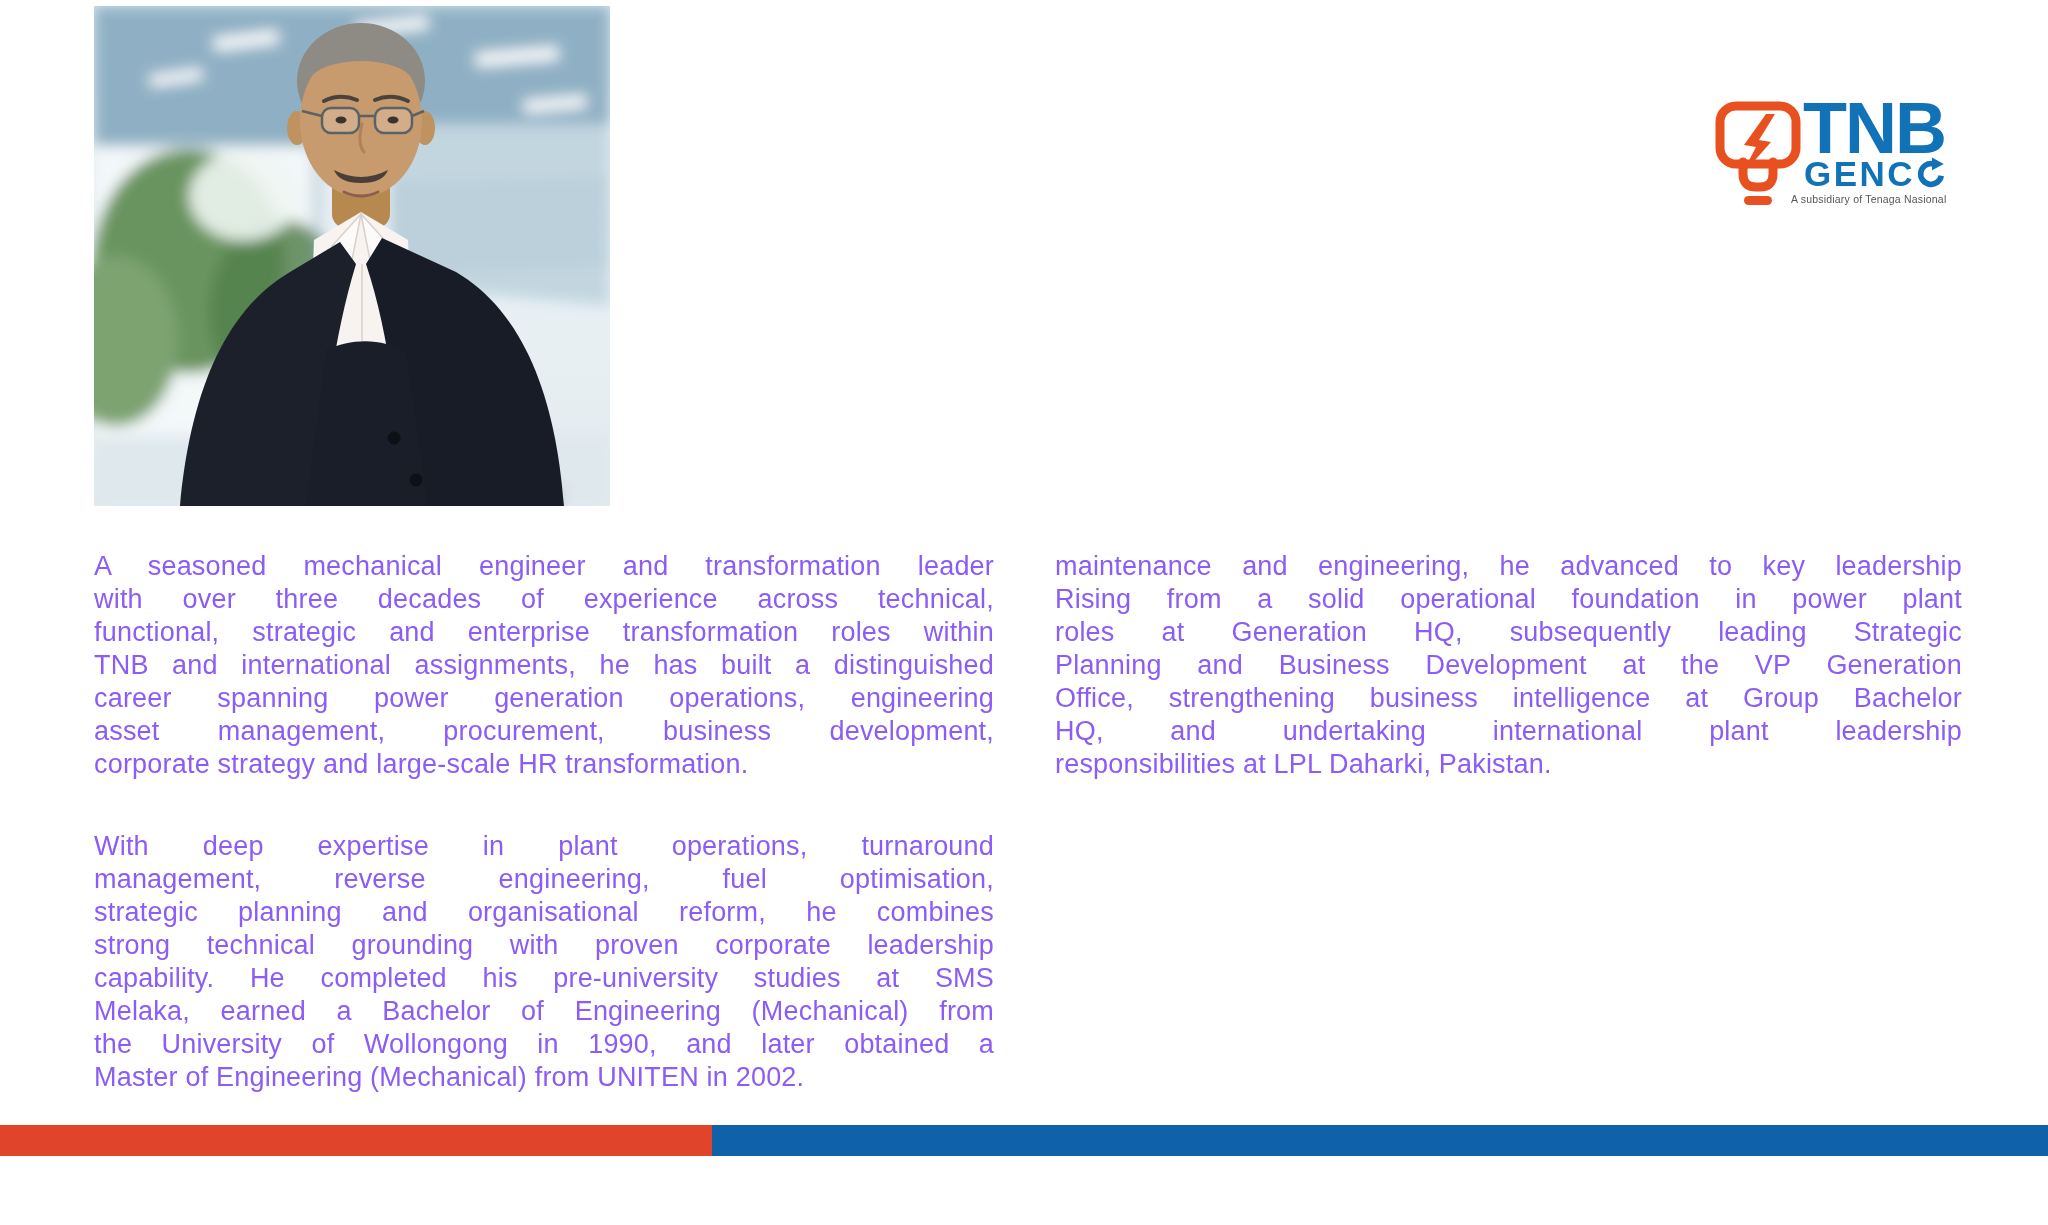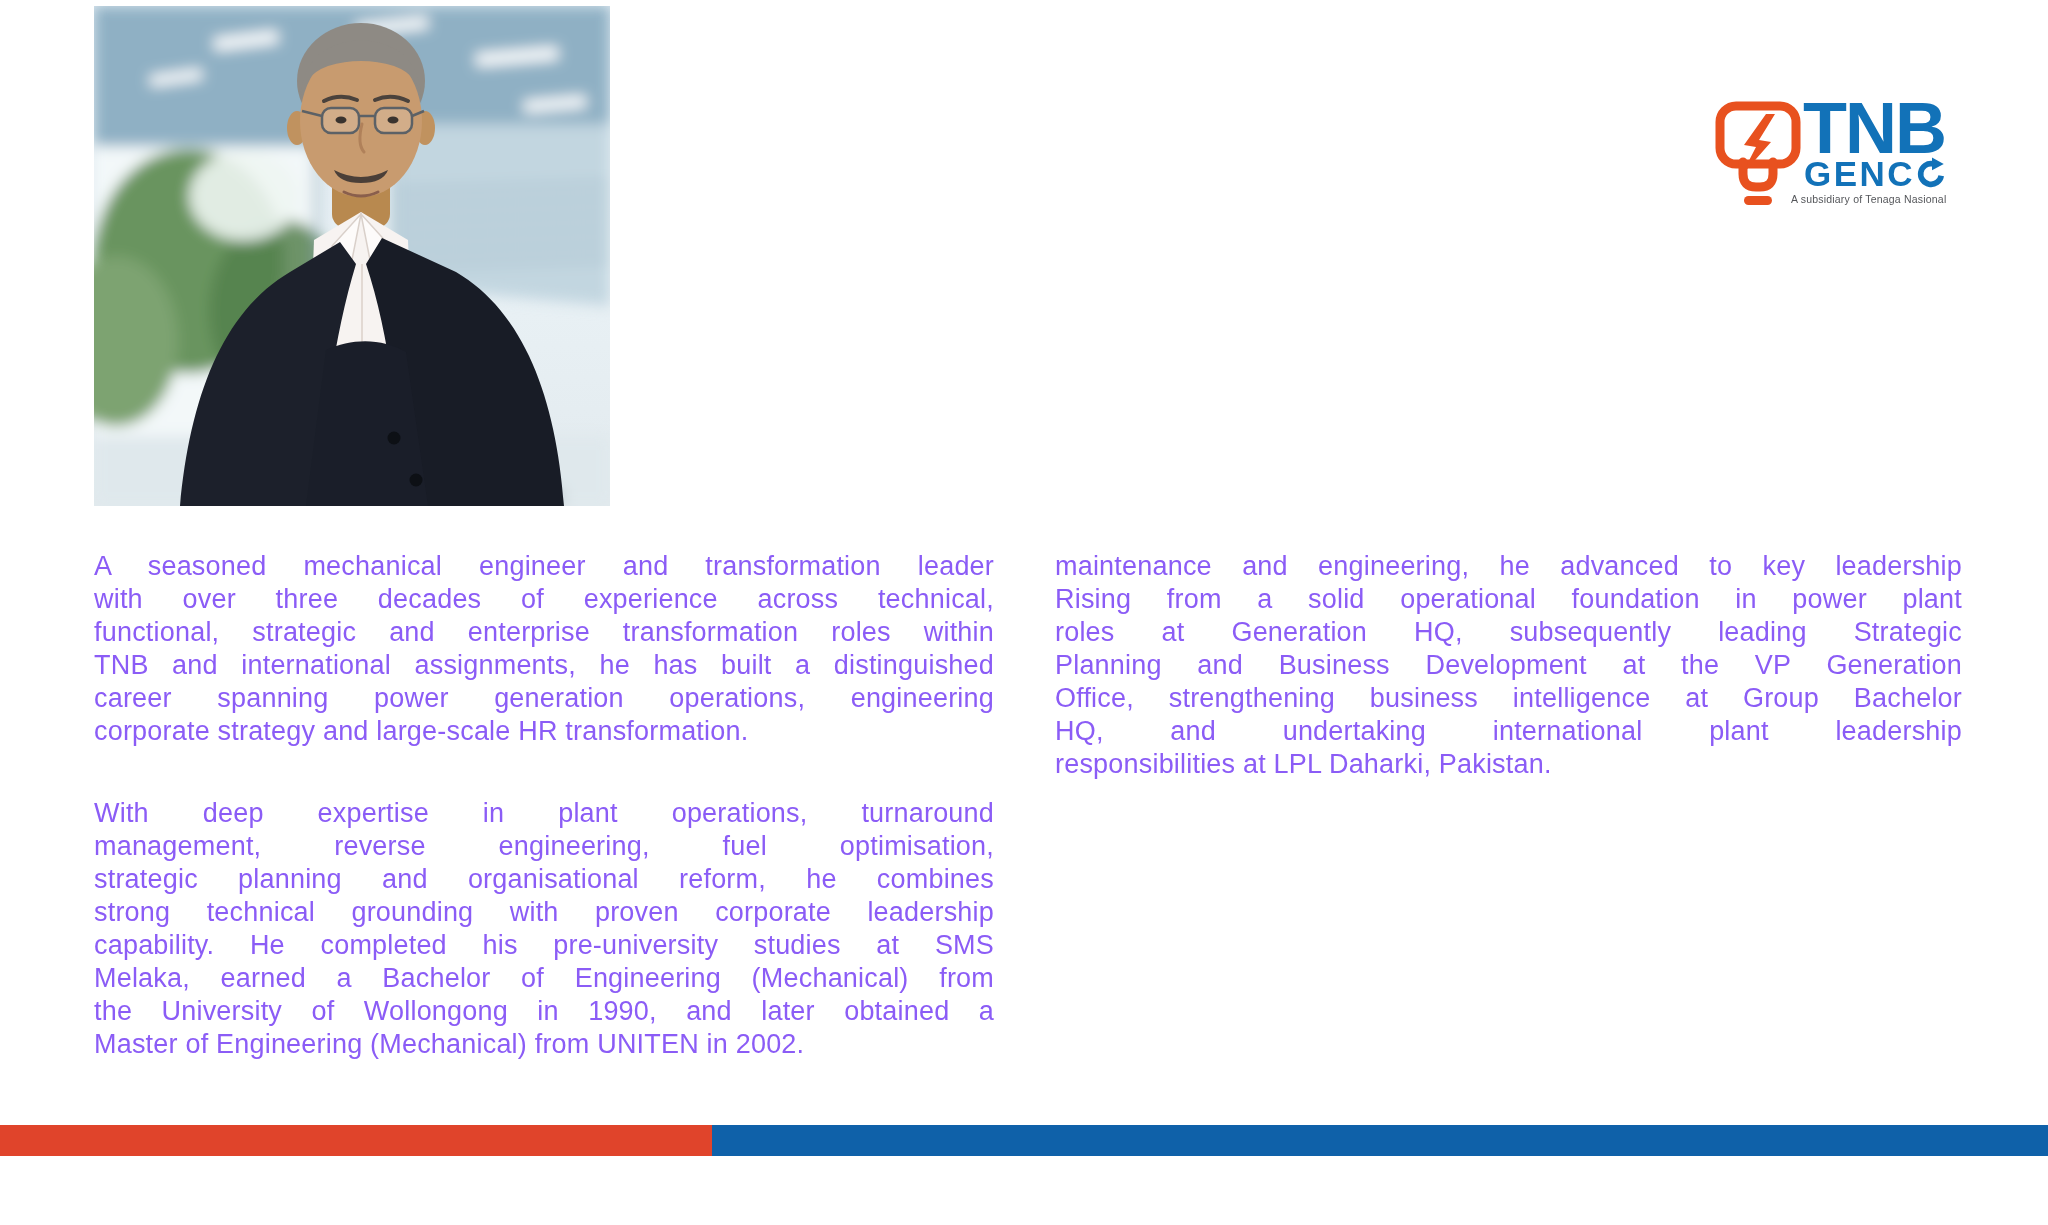--- a/index.html
+++ b/index.html
@@ -159,20 +159,21 @@
     <div class="logo-tagline">A subsidiary of Tenaga Nasional</div>
   </div>
 
   <div class="bio-col bio-col-left">
     <div class="bio-para">
         <div class="bio-line">A seasoned mechanical engineer and transformation leader</div>
         <div class="bio-line">with over three decades of experience across technical,</div>
         <div class="bio-line">functional, strategic and enterprise transformation roles within</div>
         <div class="bio-line">TNB and international assignments, he has built a distinguished</div>
         <div class="bio-line">career spanning power generation operations, engineering</div>
+        <div class="bio-line">asset management, procurement, business development,</div>
         <div class="bio-line last">corporate strategy and large-scale HR transformation.</div>
       </div>
     <div class="bio-para">
         <div class="bio-line">With deep expertise in plant operations, turnaround</div>
         <div class="bio-line">management, reverse engineering, fuel optimisation,</div>
         <div class="bio-line">strategic planning and organisational reform, he combines</div>
         <div class="bio-line">strong technical grounding with proven corporate leadership</div>
         <div class="bio-line">capability. He completed his pre-university studies at SMS</div>
         <div class="bio-line">Melaka, earned a Bachelor of Engineering (Mechanical) from</div>
         <div class="bio-line">the University of Wollongong in 1990, and later obtained a</div>

